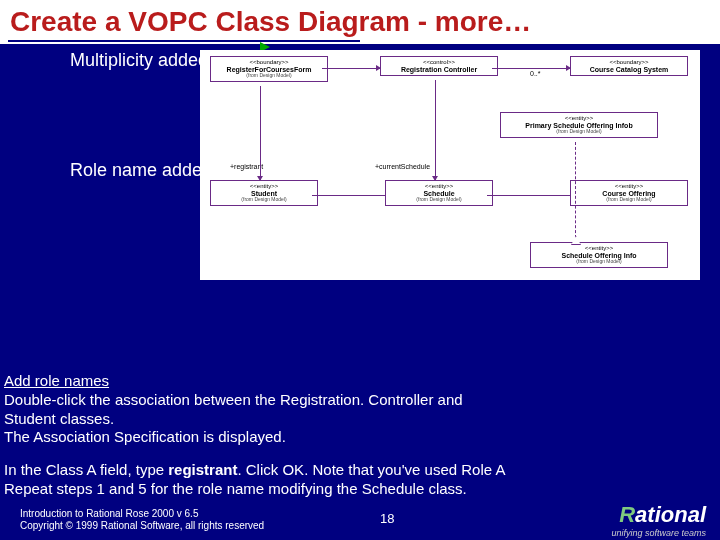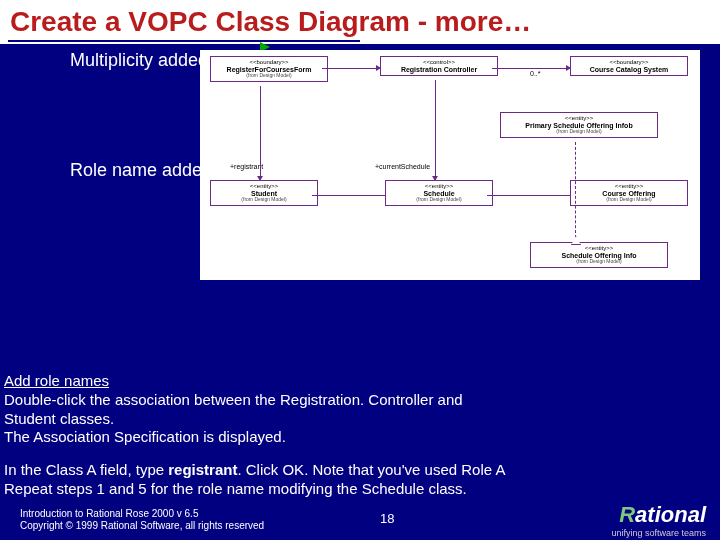--- a/index.html
+++ b/index.html
@@ -118,21 +118,21 @@
     bottom: 2px;
     text-align: right;
   }
   .logo .brand {
     font-size: 22px;
     font-style: italic;
     font-weight: bold;
     color: #fff;
   }
   .logo .brand .R { color: #7fc97f; }
-  .logo .tag { font-size: 9px; color: #ccc; }
+  .logo .tag { font-size: 9px; font-style: italic; color: #ccc; }
   .green-arrow {
     position: absolute;
     top: 42px;
     left: 260px;
     width: 0; height: 0;
     border-top: 5px solid transparent;
     border-bottom: 5px solid transparent;
     border-left: 10px solid #0a0;
   }
 </style>

